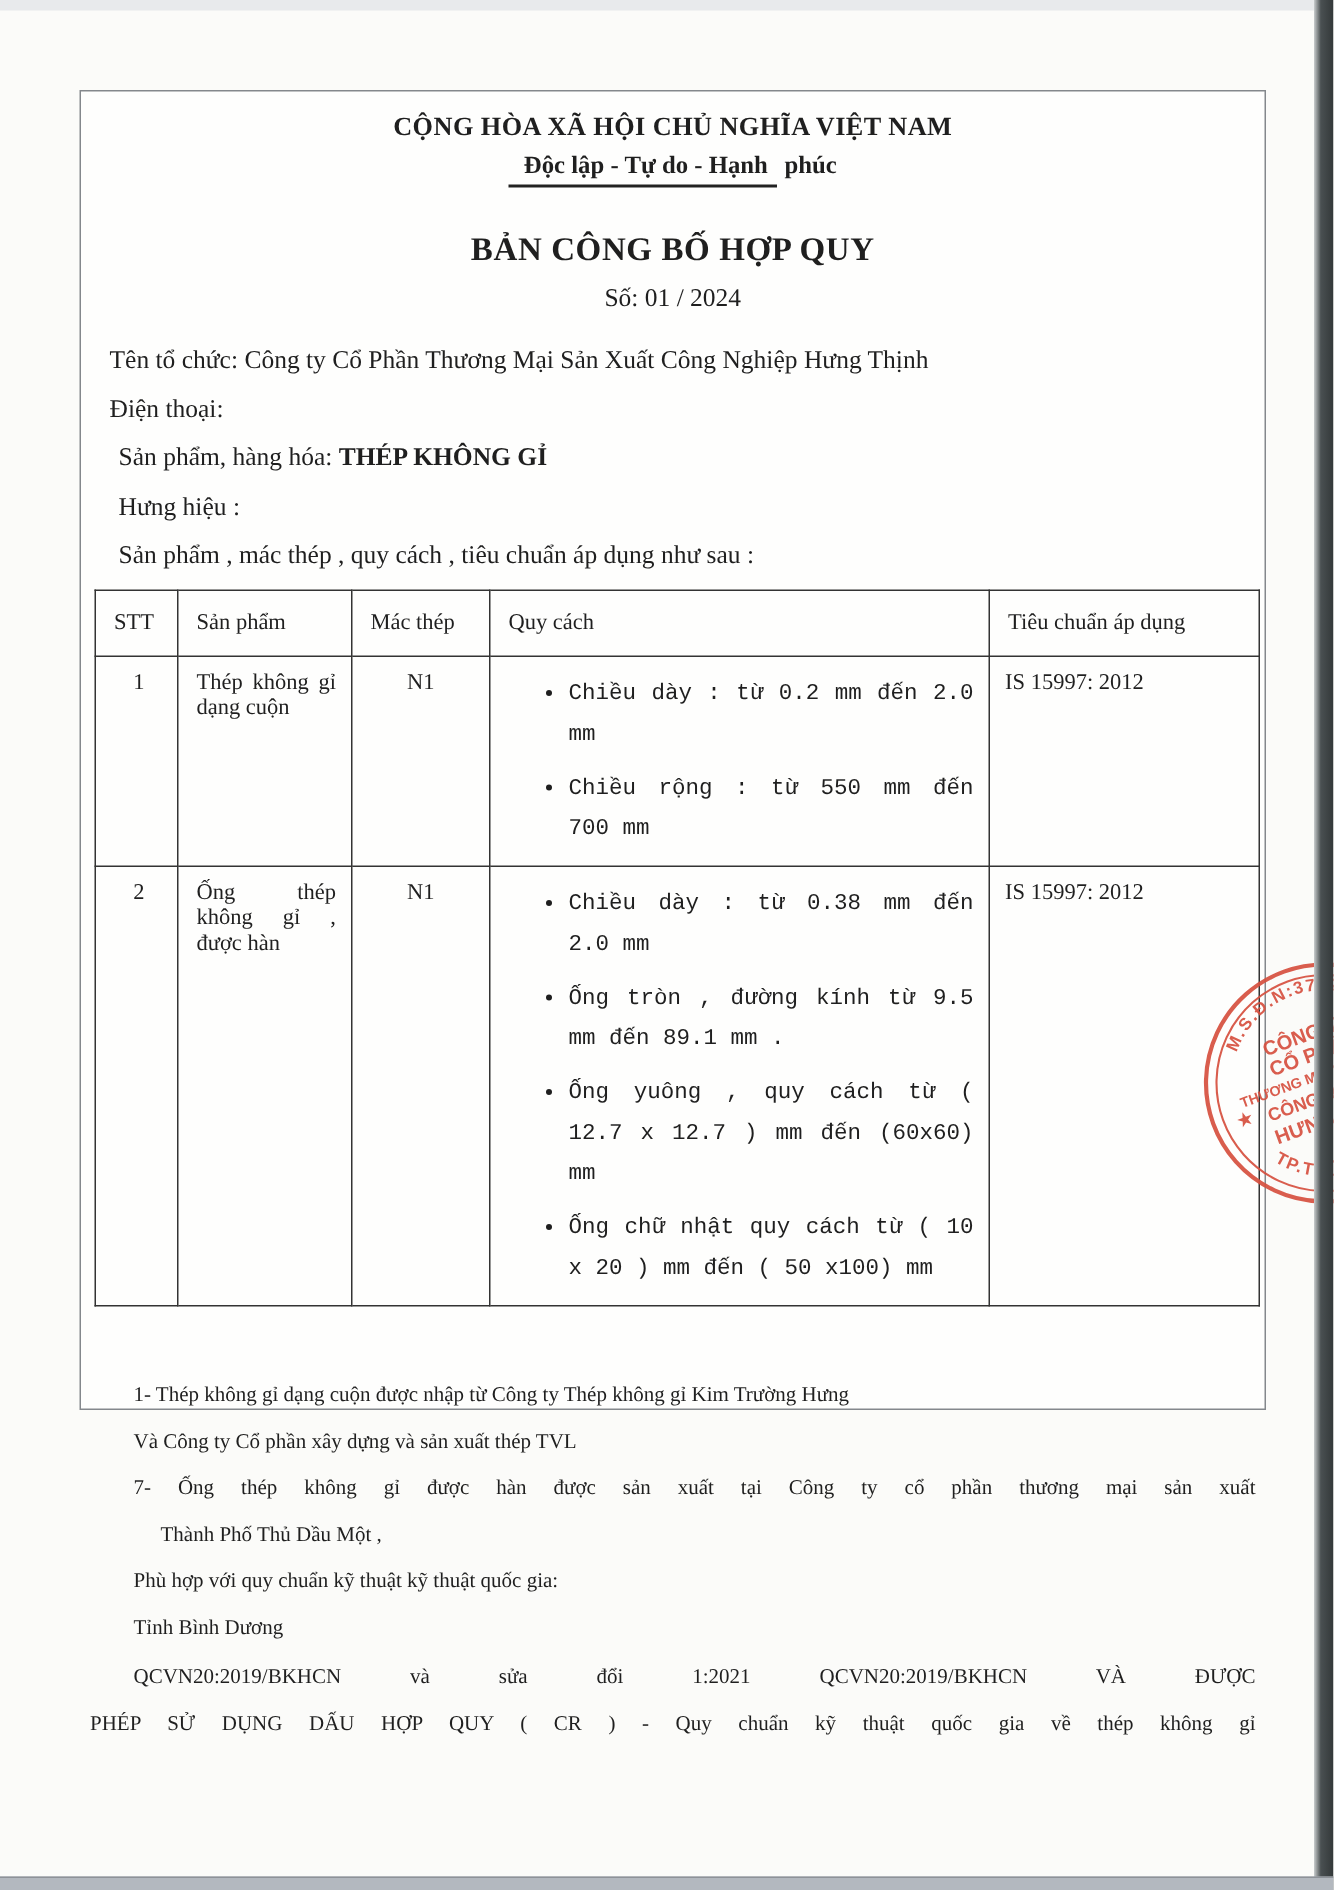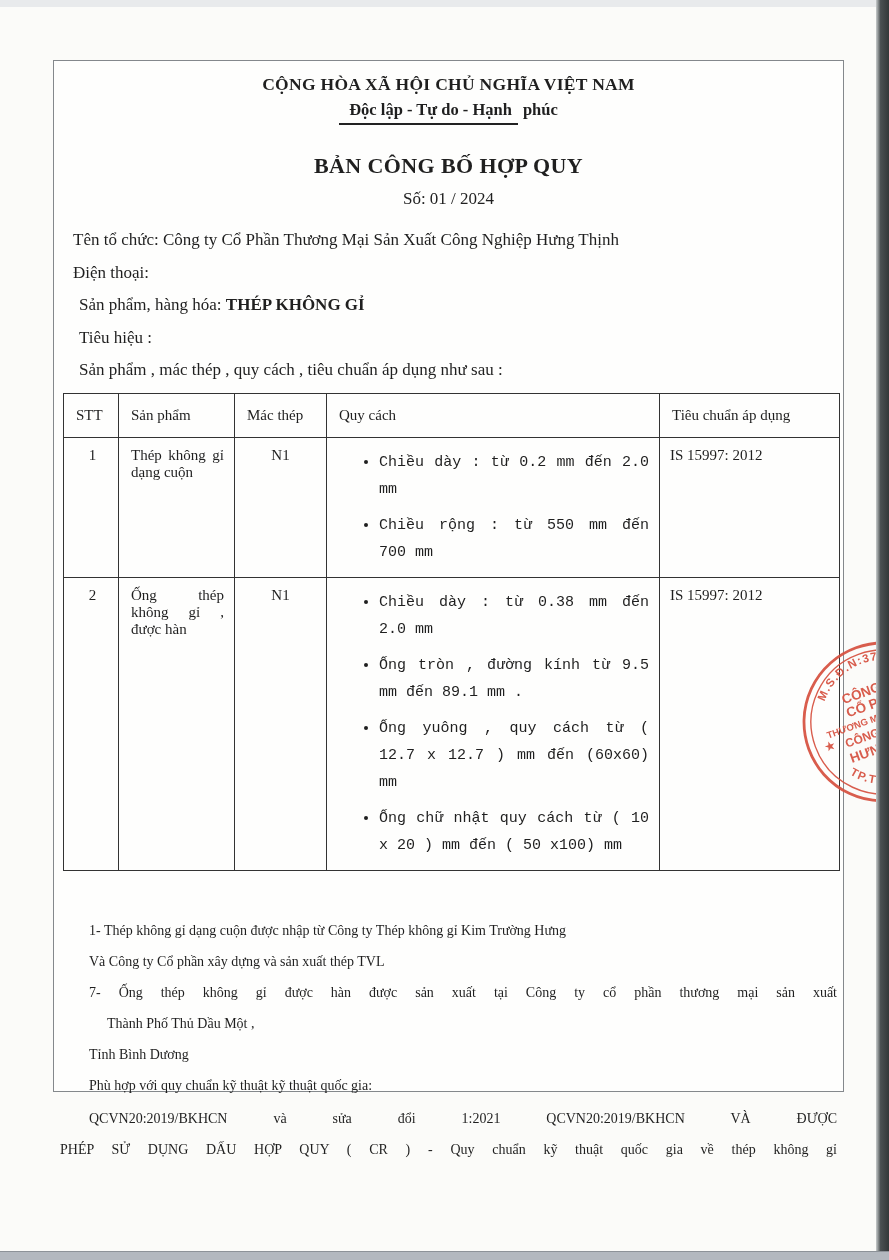--- a/index.html
+++ b/index.html
@@ -9,21 +9,21 @@
     font-family:"Liberation Serif","DejaVu Serif",serif;
     color:#1f1f1f;
   }
   
   .top-strip{position:absolute;left:0;top:0;width:100%;height:7px;background:#e8eaec;z-index:6;}
   .right-band{position:absolute;top:0;right:0;width:13px;height:100%;z-index:6;
     background:linear-gradient(to right,#c9cdce 0%,#4a5052 35%,#333839 100%);}
   .bottom-strip{position:absolute;left:0;bottom:0;width:100%;height:8px;background:#b3b8bf;border-top:1px solid #8d9298;z-index:6;}
 
   .page-frame{
-    position:absolute;left:53px;top:60px;width:791px;height:1032px;
+    position:absolute;left:53px;top:60px;width:791px;height:880px;
     border:1.5px solid #84888c;background:#fefefd;box-sizing:border-box;z-index:1;
   }
 
   .doc-header{text-align:center;margin-top:13px;line-height:1.25;}
   .national-title{font-weight:bold;font-size:17.5px;letter-spacing:.3px;}
   .motto{font-weight:bold;font-size:16.5px;margin-top:4px;}
   .motto .uline{border-bottom:2px solid #222;padding:0 6px 2px 10px;display:inline-block;}
   .motto .tail{margin-left:5px;}
   .doc-title{font-weight:bold;font-size:22px;margin-top:27px;letter-spacing:.4px;}
   .doc-number{font-size:17px;margin-top:9px;}
@@ -82,21 +82,21 @@
     <div class="doc-title">BẢN CÔNG BỐ HỢP QUY</div>
     <div class="doc-number">Số: 01 / 2024</div>
   </div>
 
   <div class="info">
     <div class="jp">Tên tổ chức: Công ty Cổ Phần Thương Mại Sản Xuất Công Nghiệp Hưng Thịnh</div>
     <div>Điện thoại:</div>
     <div class="sub">
       <span>Sản phẩm, hàng hóa: </span><span class="bold">THÉP KHÔNG GỈ</span>
     </div>
-    <div class="sub">Tiêu hiệu :</div>
+    <div class="sub">Hưng hiệu :</div>
     <div class="sub">Sản phẩm , mác thép , quy cách , tiêu chuẩn áp dụng như sau :</div>
   </div>
 
   <table class="spec">
     <colgroup>
       <col style="width:55px">
         <col style="width:116px">
         <col style="width:92px">
         <col style="width:333px">
         <col style="width:180px">
@@ -138,22 +138,22 @@
         <td class="c-tc">IS 15997: 2012</td>
       </tr>
     </tbody>
   </table>
 
   <div class="notes">
     <div class="ln">1- Thép không gỉ dạng cuộn được nhập từ Công ty Thép không gỉ Kim Trường Hưng</div>
     <div class="ln">Và Công ty Cổ phần xây dựng và sản xuất thép TVL</div>
     <div class="ln just">7- Ống thép không gỉ được hàn được sản xuất tại Công ty cổ phần thương mại sản xuất</div>
     <div class="ln ind">Thành Phố Thủ Dầu Một ,</div>
+    <div class="ln">Phù hợp với quy chuẩn kỹ thuật kỹ thuật quốc gia:</div>
     <div class="ln">Tỉnh Bình Dương</div>
-    <div class="ln">Phù hợp với quy chuẩn kỹ thuật kỹ thuật quốc gia:</div>
     <div class="gap"></div>
     <div class="ln just">QCVN20:2019/BKHCN và sửa đổi 1:2021 QCVN20:2019/BKHCN VÀ ĐƯỢC</div>
     <div class="ln just outd">PHÉP SỬ DỤNG DẤU HỢP QUY ( CR ) -  Quy chuẩn kỹ thuật quốc gia về thép không gỉ</div>
   </div>
 
 </div>
 
 <svg class="stamp" viewBox="-86 -86 172 172" xmlns="http://www.w3.org/2000/svg">
   <defs>
     <path id="arcTop" d="M -62,0 A 62,62 0 1 1 62,0"></path>

